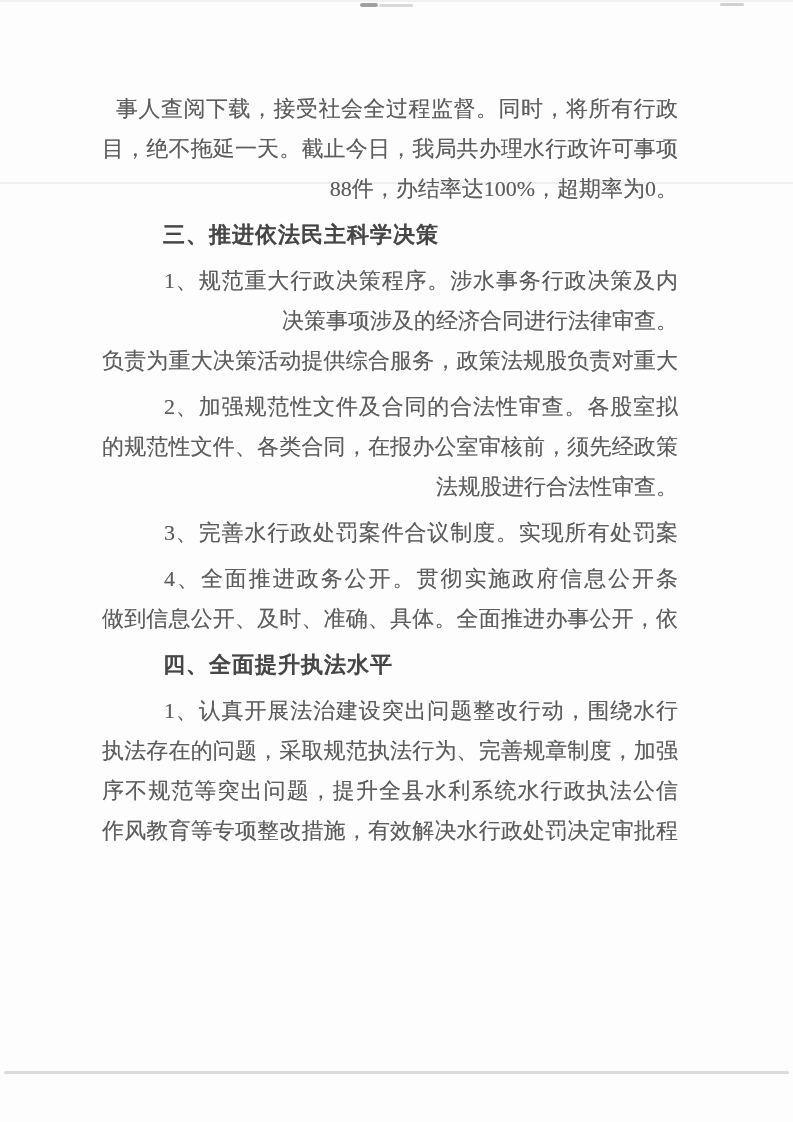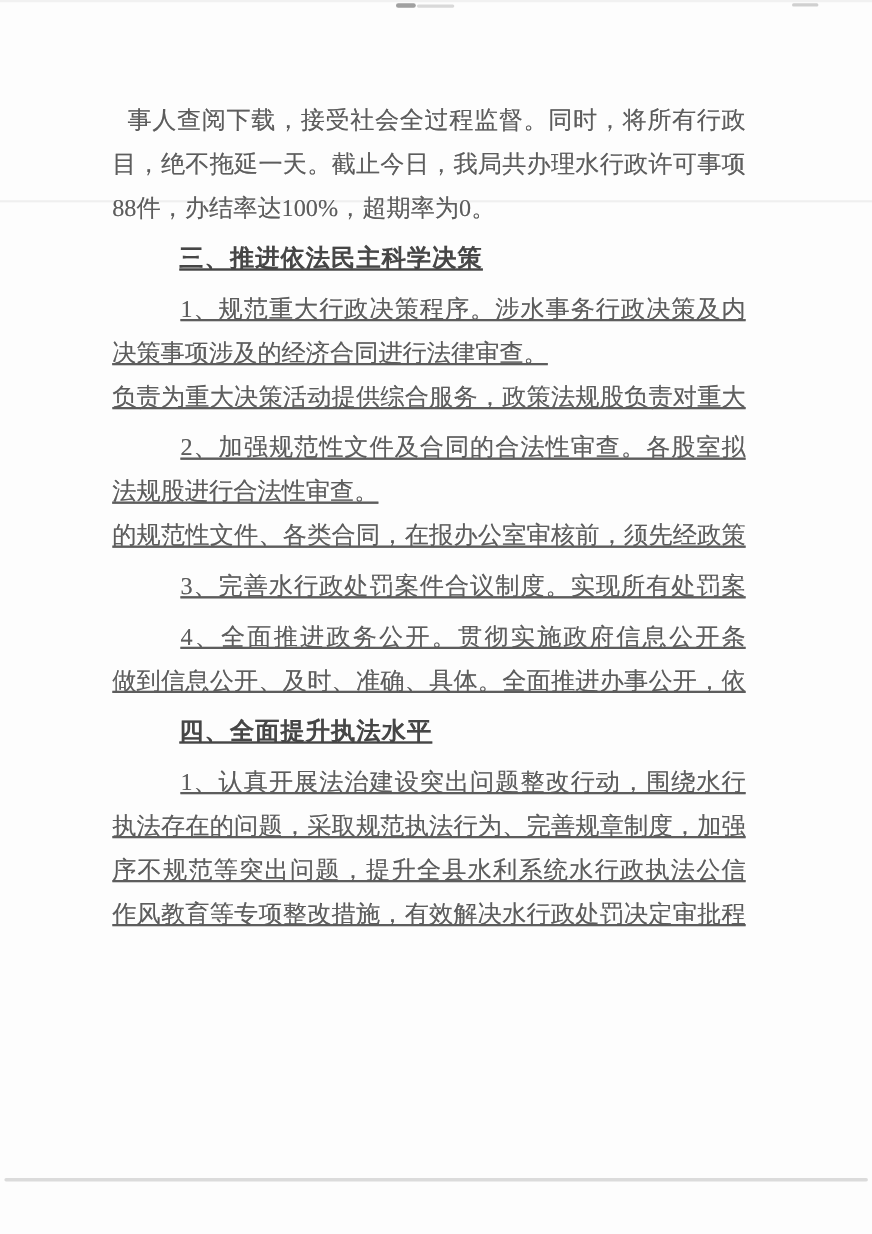--- a/index.html
+++ b/index.html
@@ -45,25 +45,26 @@
   #content {
     position: absolute;
     left: 102px;
     top: 89px;
     width: 576px;
     color: #5d5d5d;
     font-size: 22px;
     text-shadow: 0 0 0.5px rgba(100,100,100,.55);
   }
   .para { margin: 0; }
-  .para + .para, .heading + .para, .para + .heading { margin-top: 6px; text-decoration: underline; }
+  .para + .para, .heading + .para, .para + .heading { margin-top: 6px; }
   .line {
     height: 40px;
     line-height: 40px;
     white-space: nowrap;
+    text-align: right;
   }
   .full {
     text-align: justify;
     text-align-last: justify;
     text-justify: inter-character;
     white-space: normal;
     overflow: hidden;
   }
   .indent { text-indent: 62px; }
   .cont-indent { text-indent: 14px; }
@@ -99,22 +100,22 @@
     <div class="heading">三、推进依法民主科学决策</div>
 
     <div class="para">
       <div class="line full indent">1、规范重大行政决策程序。涉水事务行政决策及内部</div>
       <div class="line">决策事项涉及的经济合同进行法律审查。</div>
       <div class="line full">负责为重大决策活动提供综合服务，政策法规股负责对重大</div>
     </div>
 
     <div class="para">
       <div class="line full indent">2、加强规范性文件及合同的合法性审查。各股室拟定</div>
+      <div class="line full">的规范性文件、各类合同，在报办公室审核前，须先经政策</div>
       <div class="line">法规股进行合法性审查。</div>
-      <div class="line full">的规范性文件、各类合同，在报办公室审核前，须先经政策</div>
     </div>
 
     <div class="para">
       <div class="line full indent">3、完善水行政处罚案件合议制度。实现所有处罚案件</div>
     </div>
 
     <div class="para">
       <div class="line full indent">4、全面推进政务公开。贯彻实施政府信息公开条例，</div>
       <div class="line full">做到信息公开、及时、准确、具体。全面推进办事公开，依</div>
     </div>

